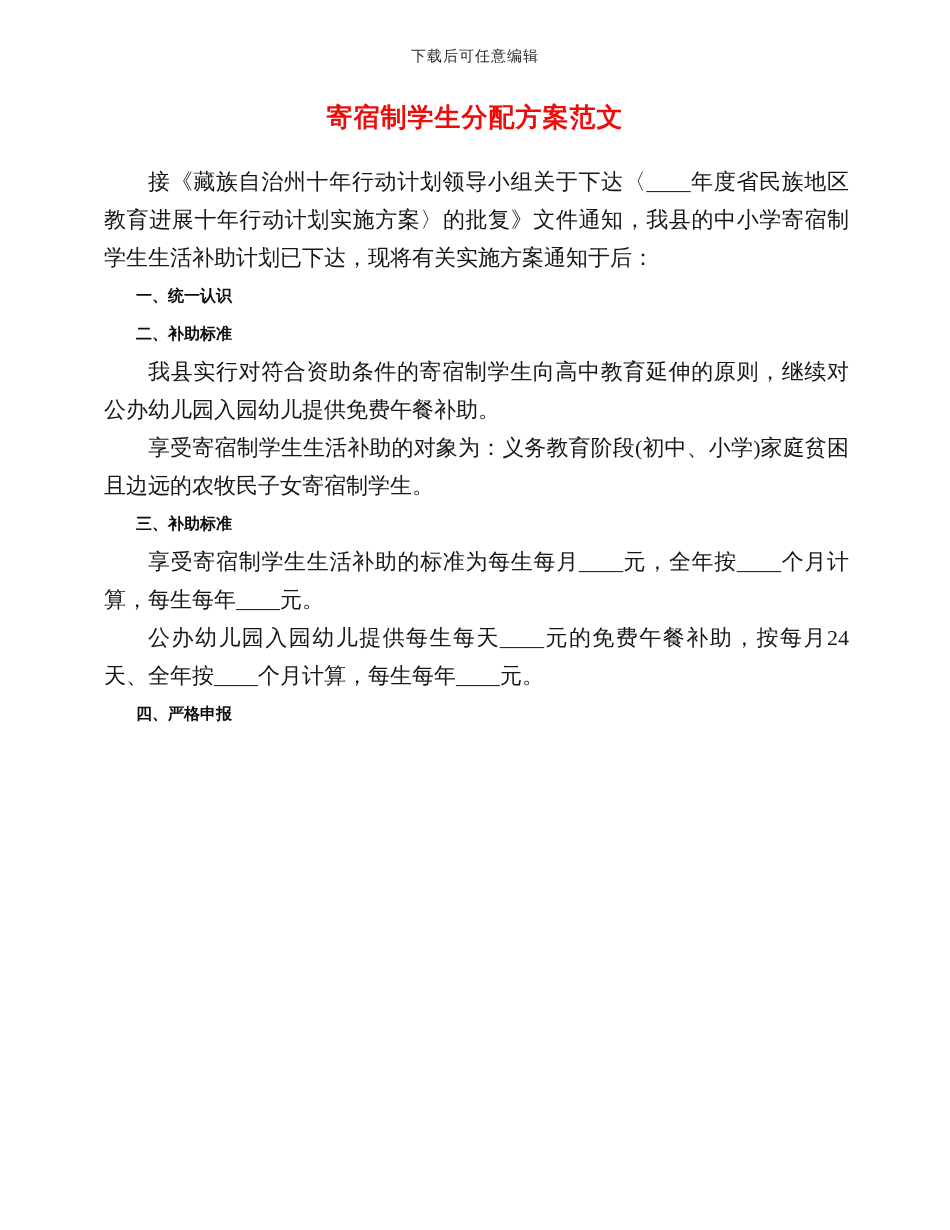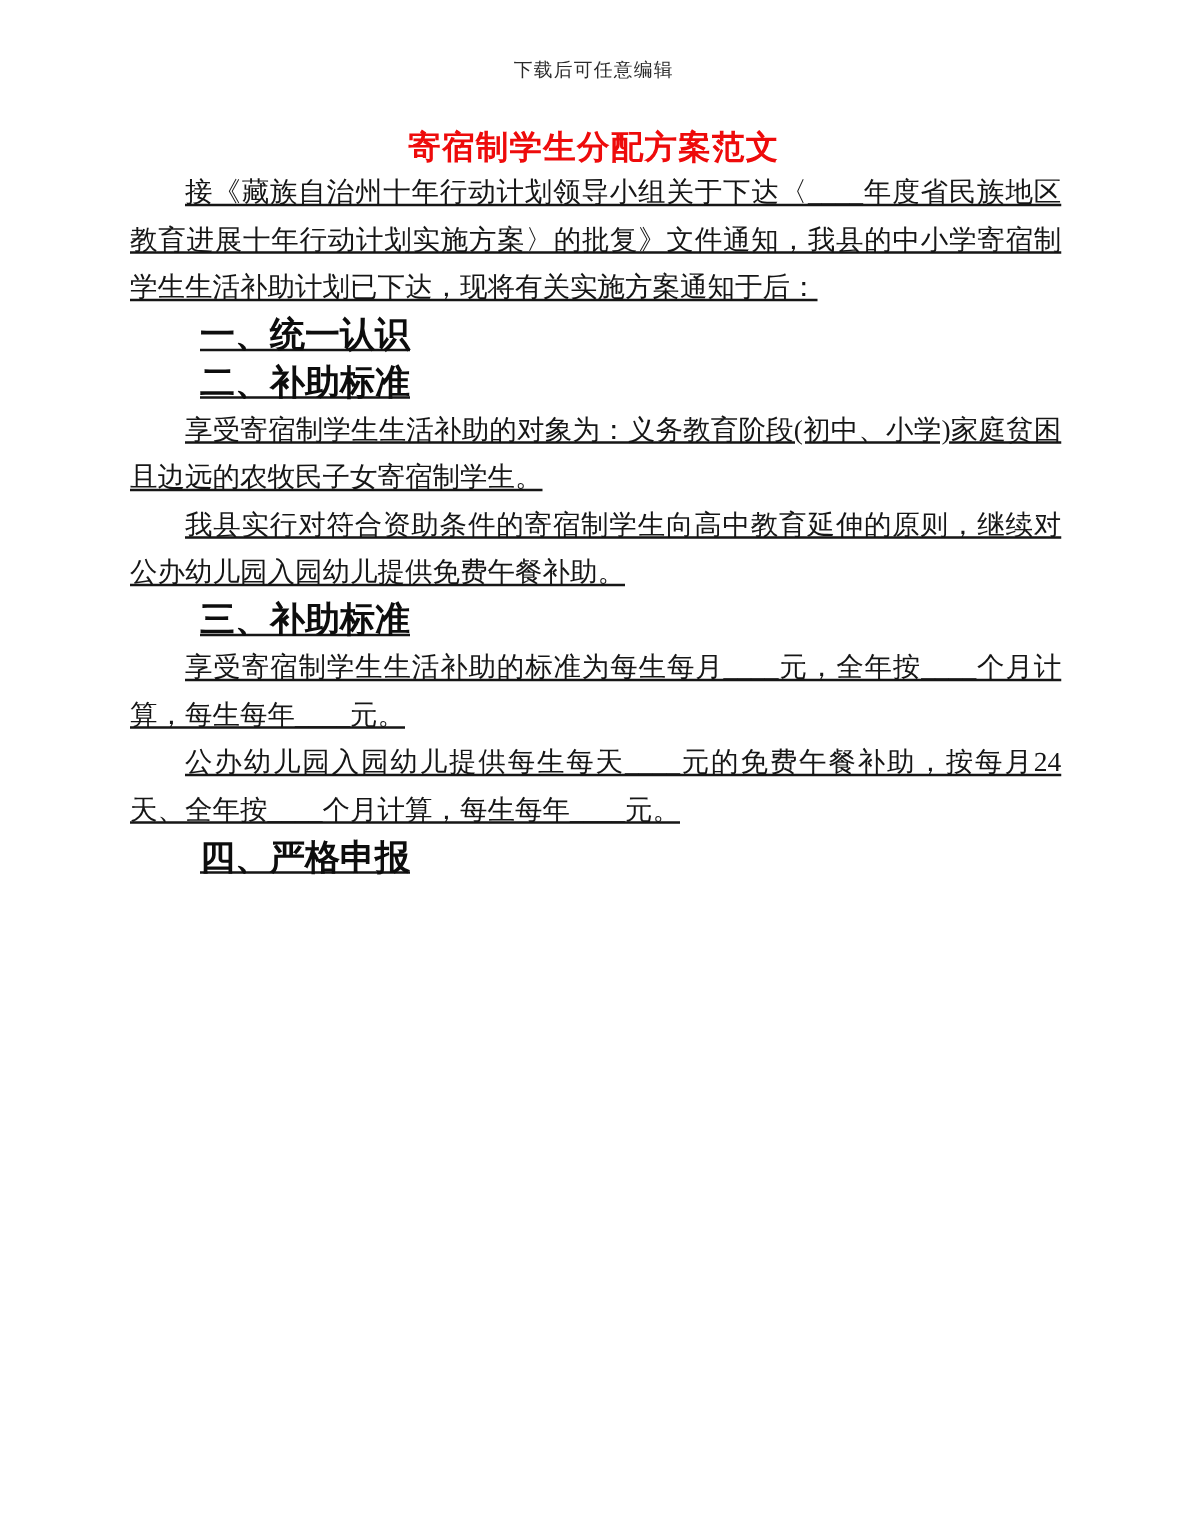--- a/index.html
+++ b/index.html
@@ -30,40 +30,39 @@
     margin: 0;
     text-align: center;
     font-family: "Liberation Sans", sans-serif;
     font-weight: bold;
     font-size: 26px;
     letter-spacing: 1px;
     color: #ee0b0b;
   }
   .doc-body {
     position: absolute;
-    top: 135px;
+    top: 163px;
     left: 104px;
     width: 745px;
     font-family: "Liberation Serif", serif;
     font-size: 22px;
     line-height: 38px;
     text-align: justify;
     color: #161616;
-    text-decoration: underline;
   }
   .para {
     margin: 0;
     text-indent: 2em;
   }
   .heading {
     margin: 0;
     text-indent: 2em;
     font-family: "Liberation Sans", sans-serif;
     font-weight: bold;
-    font-size: 28px;
+    font-size: 16px;
     line-height: 38px;
     color: #0d0d0d;
   }
   .doc-footer {
     position: absolute;
     top: 1150px;
     left: 0;
     right: 0;
     text-align: center;
     font-family: "Liberation Serif", serif;
@@ -78,22 +77,22 @@
 <div class="page">
 
   <div class="doc-header">下载后可任意编辑</div>
 
   <h1 class="doc-title">寄宿制学生分配方案范文</h1>
 
   <div class="doc-body">
     <p class="para">接《藏族自治州十年行动计划领导小组关于下达〈____年度省民族地区教育进展十年行动计划实施方案〉的批复》文件通知，我县的中小学寄宿制学生生活补助计划已下达，现将有关实施方案通知于后：</p>
     <h2 class="heading">一、统一认识</h2>
     <h2 class="heading">二、补助标准</h2>
+    <p class="para">我县实行对符合资助条件的寄宿制学生向高中教育延伸的原则，继续对公办幼儿园入园幼儿提供免费午餐补助。</p>
     <p class="para">享受寄宿制学生生活补助的对象为：义务教育阶段(初中、小学)家庭贫困且边远的农牧民子女寄宿制学生。</p>
-    <p class="para">我县实行对符合资助条件的寄宿制学生向高中教育延伸的原则，继续对公办幼儿园入园幼儿提供免费午餐补助。</p>
     <h2 class="heading">三、补助标准</h2>
     <p class="para">享受寄宿制学生生活补助的标准为每生每月____元，全年按____个月计算，每生每年____元。</p>
     <p class="para">公办幼儿园入园幼儿提供每生每天____元的免费午餐补助，按每月24天、全年按____个月计算，每生每年____元。</p>
     <h2 class="heading">四、严格申报</h2>
   </div>
 
   <div class="doc-footer">第 1 页 共 7 页</div>
 
 </div>
 

